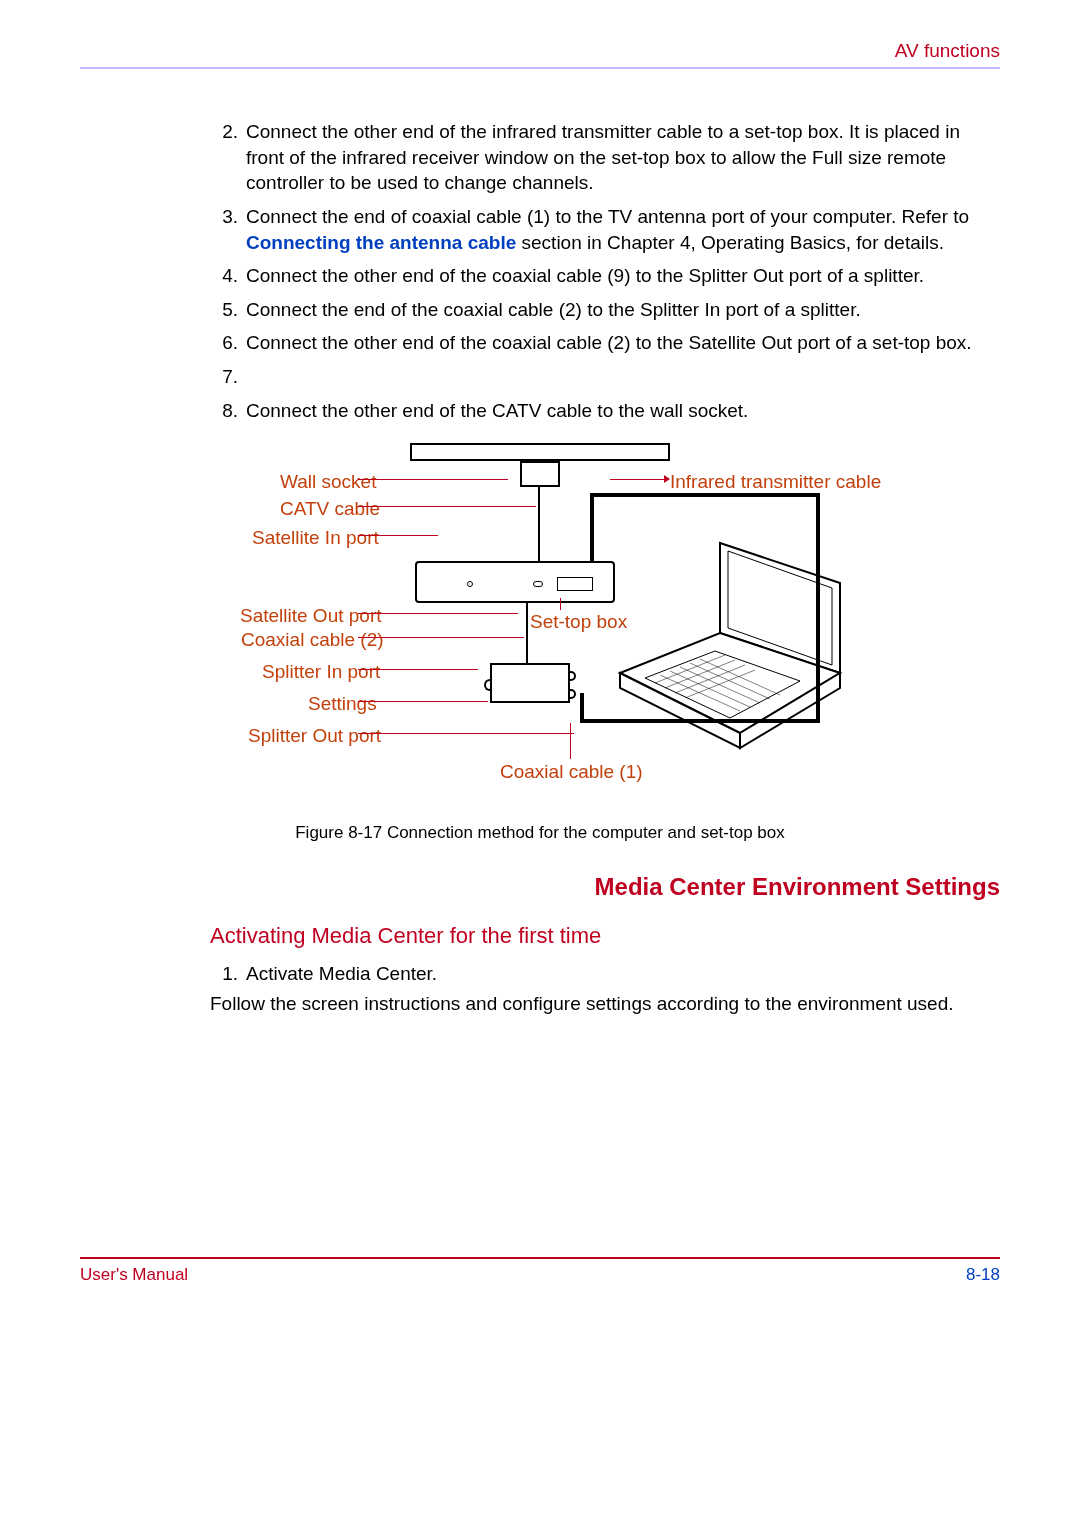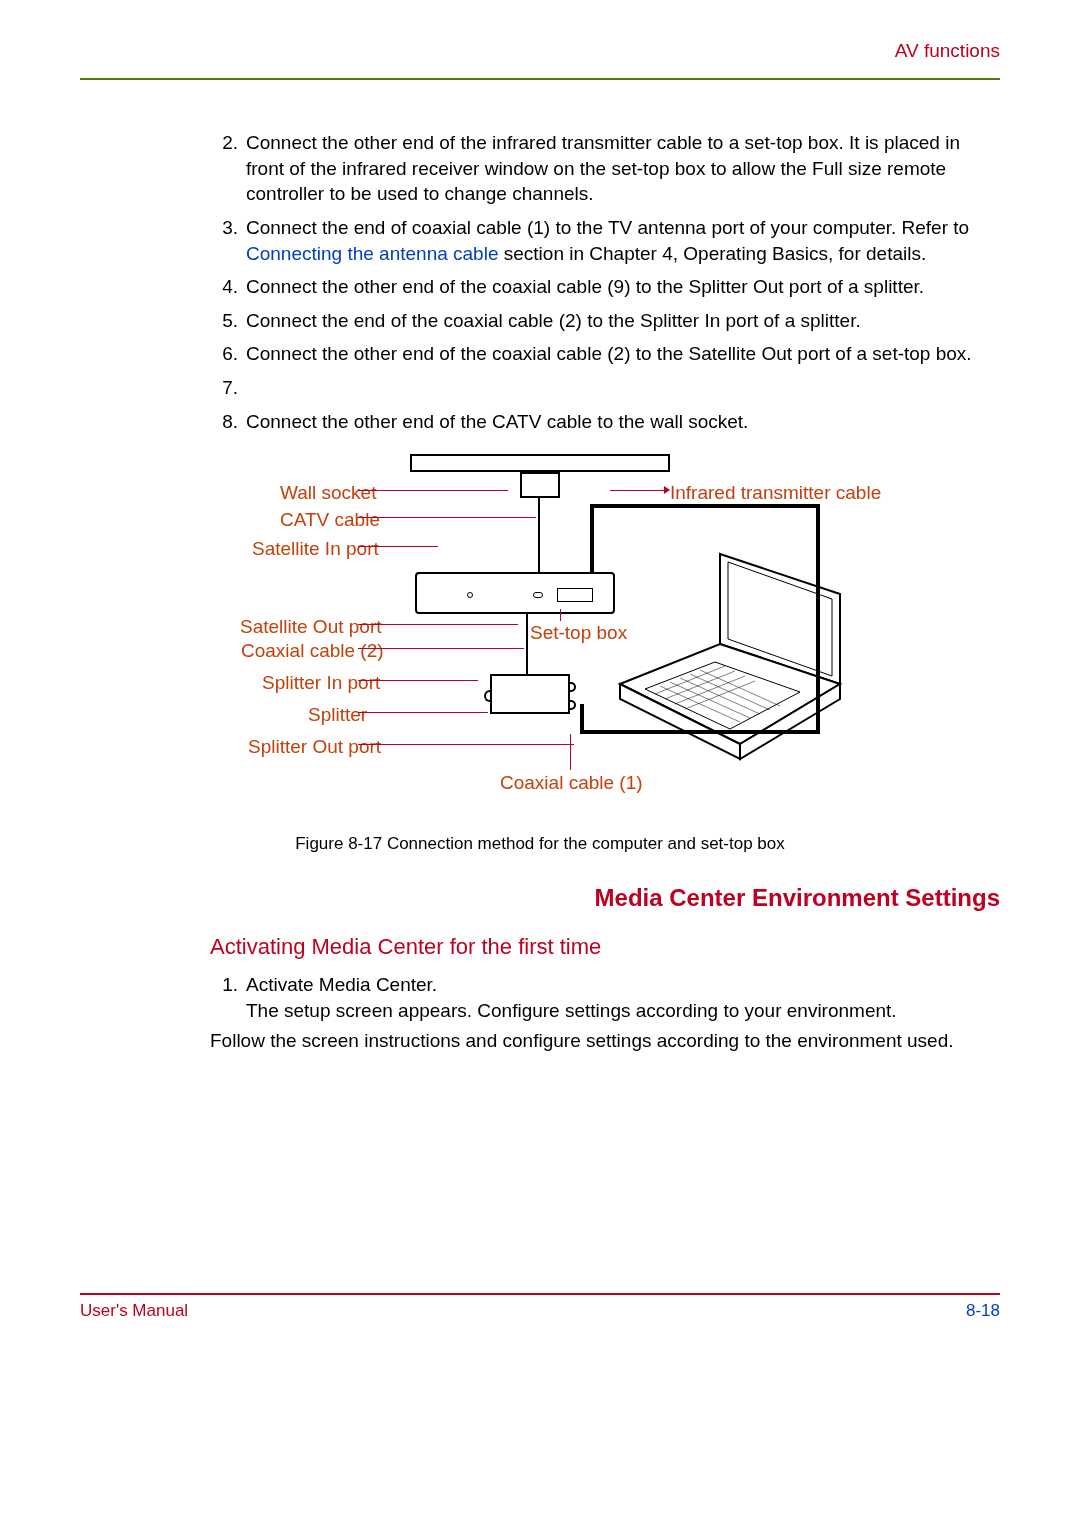--- a/index.html
+++ b/index.html
@@ -5,22 +5,22 @@
   * { box-sizing: border-box; margin: 0; padding: 0; }
   body {
     font-family: Arial, Helvetica, sans-serif;
     background: #fff;
     width: 1080px;
     margin: 0 auto;
     padding: 40px 80px 30px 80px;
     color: #000;
   }
   .header-bar {
-    border-bottom: 2px solid #4d7c0f;
-    padding-bottom: 16px;
+    border-bottom: 2px solid #c4b5fd;
+    padding-bottom: 5px;
     text-align: right;
     margin-bottom: 50px;
   }
   .header-text {
     color: #c00020;
     font-size: 19px;
   }
   .content-block {
     margin-left: 130px;
     margin-right: 10px;
@@ -33,21 +33,21 @@
     display: flex;
     margin-bottom: 8px;
     font-size: 19px;
     line-height: 1.35;
   }
   ol.main-list li .num {
     min-width: 28px;
     text-align: right;
     margin-right: 8px;
   }
-  .link-blue { color: #0040c0; }
+  .link-blue { color: #0040c0; font-weight: bold; }
   .figure-area {
     margin: 20px 0 10px 0;
     text-align: center;
   }
   .figure-caption {
     text-align: center;
     font-size: 17px;
     margin-top: 10px;
     margin-bottom: 30px;
   }
@@ -248,21 +248,21 @@
 
     <span class="d-label" style="left:10px; top:162px;">Satellite Out port</span>
     <div class="d-line" style="left:128px; top:170px; width:160px;"></div>
 
     <span class="d-label" style="left:11px; top:186px;">Coaxial cable (2)</span>
     <div class="d-line" style="left:128px; top:194px; width:166px;"></div>
 
     <span class="d-label" style="left:32px; top:218px;">Splitter In port</span>
     <div class="d-line" style="left:128px; top:226px; width:120px;"></div>
 
-    <span class="d-label" style="left:78px; top:250px;">Splitter</span>
+    <span class="d-label" style="left:78px; top:250px;">Settings</span>
     <div class="d-line" style="left:128px; top:258px; width:130px;"></div>
 
     <span class="d-label" style="left:18px; top:282px;">Splitter Out port</span>
     <div class="d-line" style="left:128px; top:290px; width:216px;"></div>
 
     <span class="d-label" style="left:270px; top:318px;">Coaxial cable (1)</span>
     <div class="d-line-v" style="left:340px; top:280px; height:36px;"></div>
 
     <span class="d-label" style="left:440px; top:28px;">Infrared transmitter cable</span>
     <div class="d-line" style="left:380px; top:36px; width:58px;"></div>
@@ -276,21 +276,20 @@
 </div>
 
 <h2 class="section-h">Media Center Environment Settings</h2>
 <h3 class="sub-h">Activating Media Center for the first time</h3>
 
 <ol class="activate-list">
   <li>
     <span class="num">1.</span>
     <span>
       <span>Activate Media Center.</span><br>
-      <span>The setup screen appears. Configure settings according to your environment.</span>
     </span>
   </li>
 </ol>
 <p class="para">Follow the screen instructions and configure settings according to the environment used.</p>
 
 <div class="footer-bar">
   <span>User's Manual</span>
   <span class="pg">8-18</span>
 </div>
 

